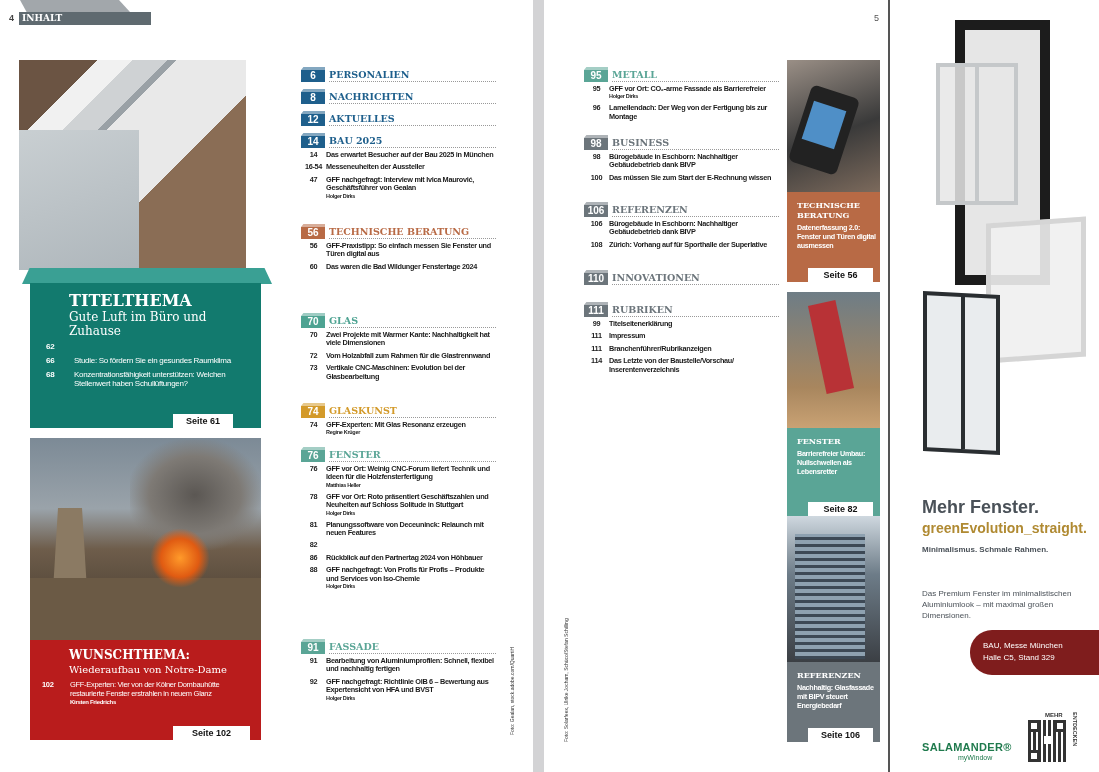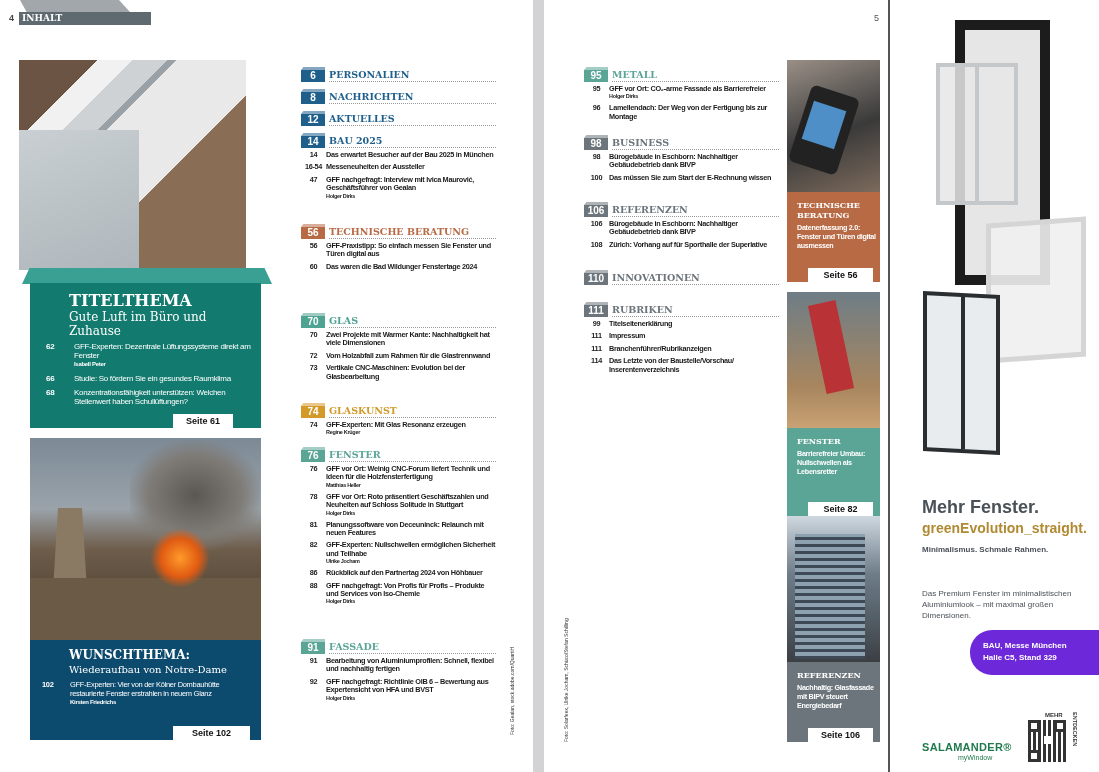--- a/index.html
+++ b/index.html
@@ -27,21 +27,21 @@
   .feature-title { color: #fff; font-weight: bold; font-size: 16px; }
   .feature-sub { color: #fff; font-size: 12px; }
   .feat-item { display: flex; color: #fff; font-size: 8px; line-height: 9px; margin-bottom: 5px; }
   .feat-item .num { width: 28px; flex: none; font-weight: bold; }
   .feat-item .author { font-size: 6px; display: block; font-weight: bold; }
   .seite { background: #fff; color: #111; font-weight: bold; font-size: 9px; text-align: center; line-height: 14px; }
 
   #notre-photo { left: 30px; top: 438px; width: 231px; height: 202px; background: linear-gradient(180deg,#7c8a96 0%, #9aa3aa 35%, #6e5d4b 55%, #3e3428 100%); overflow: hidden; }
   #notre-fire { left: 150px; top: 528px; width: 60px; height: 60px; background: radial-gradient(circle,#ff9a2a 0%,#e05b12 45%, rgba(0,0,0,0) 70%); }
   #notre-smoke { left: 130px; top: 440px; width: 130px; height: 110px; background: radial-gradient(ellipse,#5b5753 0%,#7e7a75 50%, rgba(0,0,0,0) 75%); }
-  #notre-box { left: 30px; top: 640px; width: 231px; height: 100px; background: #0c4a6e; }
+  #notre-box { left: 30px; top: 640px; width: 231px; height: 100px; background: #b91c1c; }
 
   
   .toc-section { position: absolute; width: 195px; }
   .sec-head { display: flex; align-items: flex-end; height: 14px; margin-bottom: 3px; }
   .sec-num { width: 24px; height: 12px; color: #fff; font-weight: bold; font-size: 10px; text-align: center; line-height: 12px; position: relative; }
   .sec-num::before { content: ""; position: absolute; left: 0; top: -3px; width: 24px; height: 3px; background: inherit; opacity: .55; clip-path: polygon(0 100%, 10% 0, 100% 0, 100% 100%); }
   .sec-title { flex: 1; margin-left: 4px; font-family: "DejaVu Serif", serif; font-weight: bold; font-size: 9.5px; border-bottom: 1px dotted #999; line-height: 12px; }
   .toc-item { display: flex; font-size: 7.3px; line-height: 8.4px; margin-bottom: 4px; }
   .toc-item .num { width: 25px; flex: none; text-align: center; font-weight: bold; }
   .toc-item .txt { flex: 1; font-weight: bold; }
@@ -56,21 +56,21 @@
   
   .footer { font-size: 8px; color: #333; margin-top: 19px; }
   .credit { font-size: 5px; color: #333; transform: rotate(-90deg); transform-origin: left top; white-space: nowrap; }
 
   
   #ad-windows { left: 900px; top: 15px; width: 190px; height: 440px; }
   #ad-headline { left: 922px; top: 497px; font-size: 18px; font-weight: bold; color: #4a5158; }
   #ad-sub { left: 922px; top: 520px; font-size: 14px; color: #b08a32; font-weight: bold; }
   #ad-tag { left: 922px; top: 545px; font-size: 8px; color: #4a5158; font-weight: bold; }
   #ad-body { left: 922px; top: 568px; width: 170px; font-size: 8px; color: #4a5158; line-height: 11px; margin-top: 20px; }
-  #ad-pill { left: 970px; top: 630px; width: 129px; height: 45px; background: #6d28d9; border-radius: 22px 0 0 22px; color: #fff; font-size: 8px; font-weight: bold; padding: 10px 0 0 13px; line-height: 12px; }
+  #ad-pill { left: 970px; top: 630px; width: 129px; height: 45px; background: #7f1d1d; border-radius: 22px 0 0 22px; color: #fff; font-size: 8px; font-weight: normal; padding: 10px 0 0 13px; line-height: 12px; }
   #ad-logo { left: 922px; top: 741px; font-size: 11px; font-weight: bold; color: #1f7a4d; letter-spacing: .3px; }
   #ad-logo-sub { left: 958px; top: 754px; font-size: 7px; color: #1f7a4d; }
   #qr { left: 1028px; top: 720px; width: 38px; height: 42px; background:
       repeating-linear-gradient(90deg,#333 0 3px,#fff 3px 5px),
       #333; }
   #qr-mehr { left: 1045px; top: 712px; font-size: 6px; color: #333; font-weight: bold; }
   #qr-entdecken { left: 1078px; top: 712px; font-size: 5.5px; color: #333; font-weight: bold; transform: rotate(90deg); transform-origin: left top; white-space: nowrap; }
 </style>
 </head>
 <body>
@@ -87,21 +87,20 @@
 <div class="abs" id="title-box-top"></div>
 
 <div class="abs" id="title-box">
   <div style="padding:8px 10px 0 39px;">
     <div class="feature-title serif">TITELTHEMA</div>
     <div class="feature-sub serif">Gute Luft im Büro und Zuhause</div>
   </div>
   <div style="padding:4px 10px 0 16px;">
     <div class="feat-item cond">
       <span class="num">62</span>
-      <span><span>GFF-Experten: Dezentrale Lüftungssysteme direkt am Fenster</span><span class="author">Isabell Peter</span></span>
     </div>
     <div class="feat-item cond">
       <span class="num">66</span>
       <span>Studie: So fördern Sie ein gesundes Raumklima</span>
     </div>
     <div class="feat-item cond">
       <span class="num">68</span>
       <span>Konzentrationsfähigkeit unterstützen: Welchen Stellenwert haben Schullüftungen?</span>
     </div>
   </div>
@@ -219,21 +218,20 @@
   <div class="toc-item cond">
       <span class="num">78</span>
       <span class="txt"><span>GFF vor Ort: Roto präsentiert Geschäftszahlen und Neuheiten auf Schloss Solitude in Stuttgart</span><span class="author">Holger Dirks</span></span>
     </div>
   <div class="toc-item cond">
       <span class="num">81</span>
       <span class="txt">Planungssoftware von Deceuninck: Relaunch mit neuen Features</span>
     </div>
   <div class="toc-item cond">
       <span class="num">82</span>
-      <span class="txt"><span>GFF-Experten: Nullschwellen ermöglichen Sicherheit und Teilhabe</span><span class="author">Ulrike Jocham</span></span>
     </div>
   <div class="toc-item cond">
       <span class="num">86</span>
       <span class="txt">Rückblick auf den Partnertag 2024 von Höhbauer</span>
     </div>
   <div class="toc-item cond">
       <span class="num">88</span>
       <span class="txt"><span>GFF nachgefragt: Von Profis für Profis – Produkte und Services von Iso-Chemie</span><span class="author">Holger Dirks</span></span>
     </div>
 </div>

